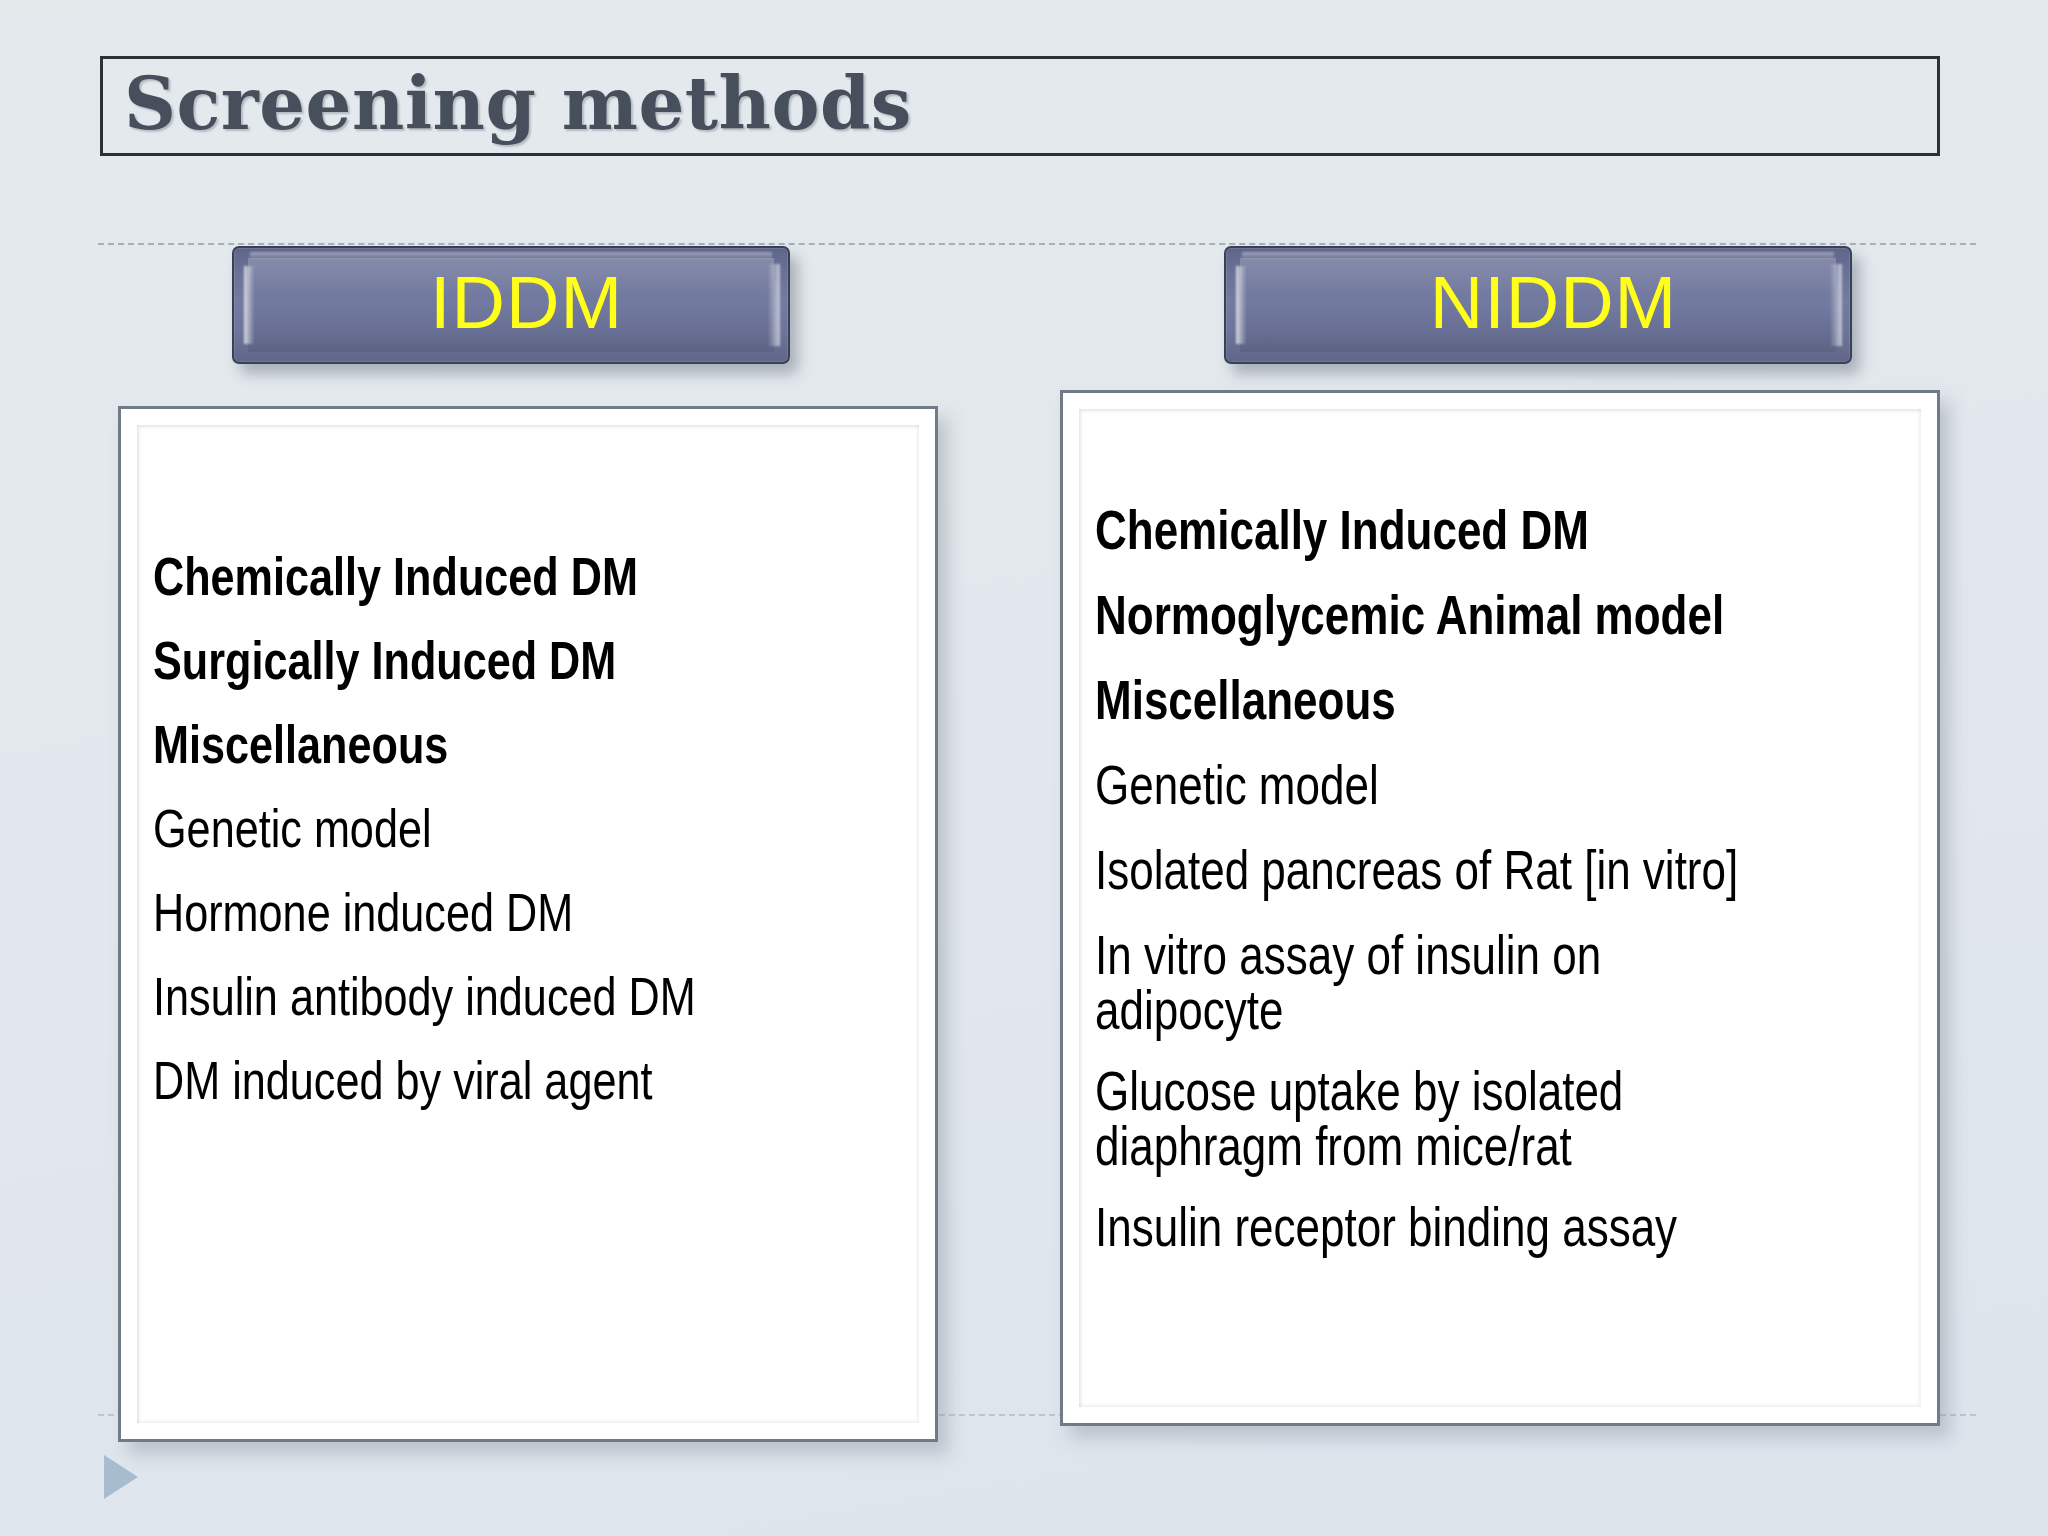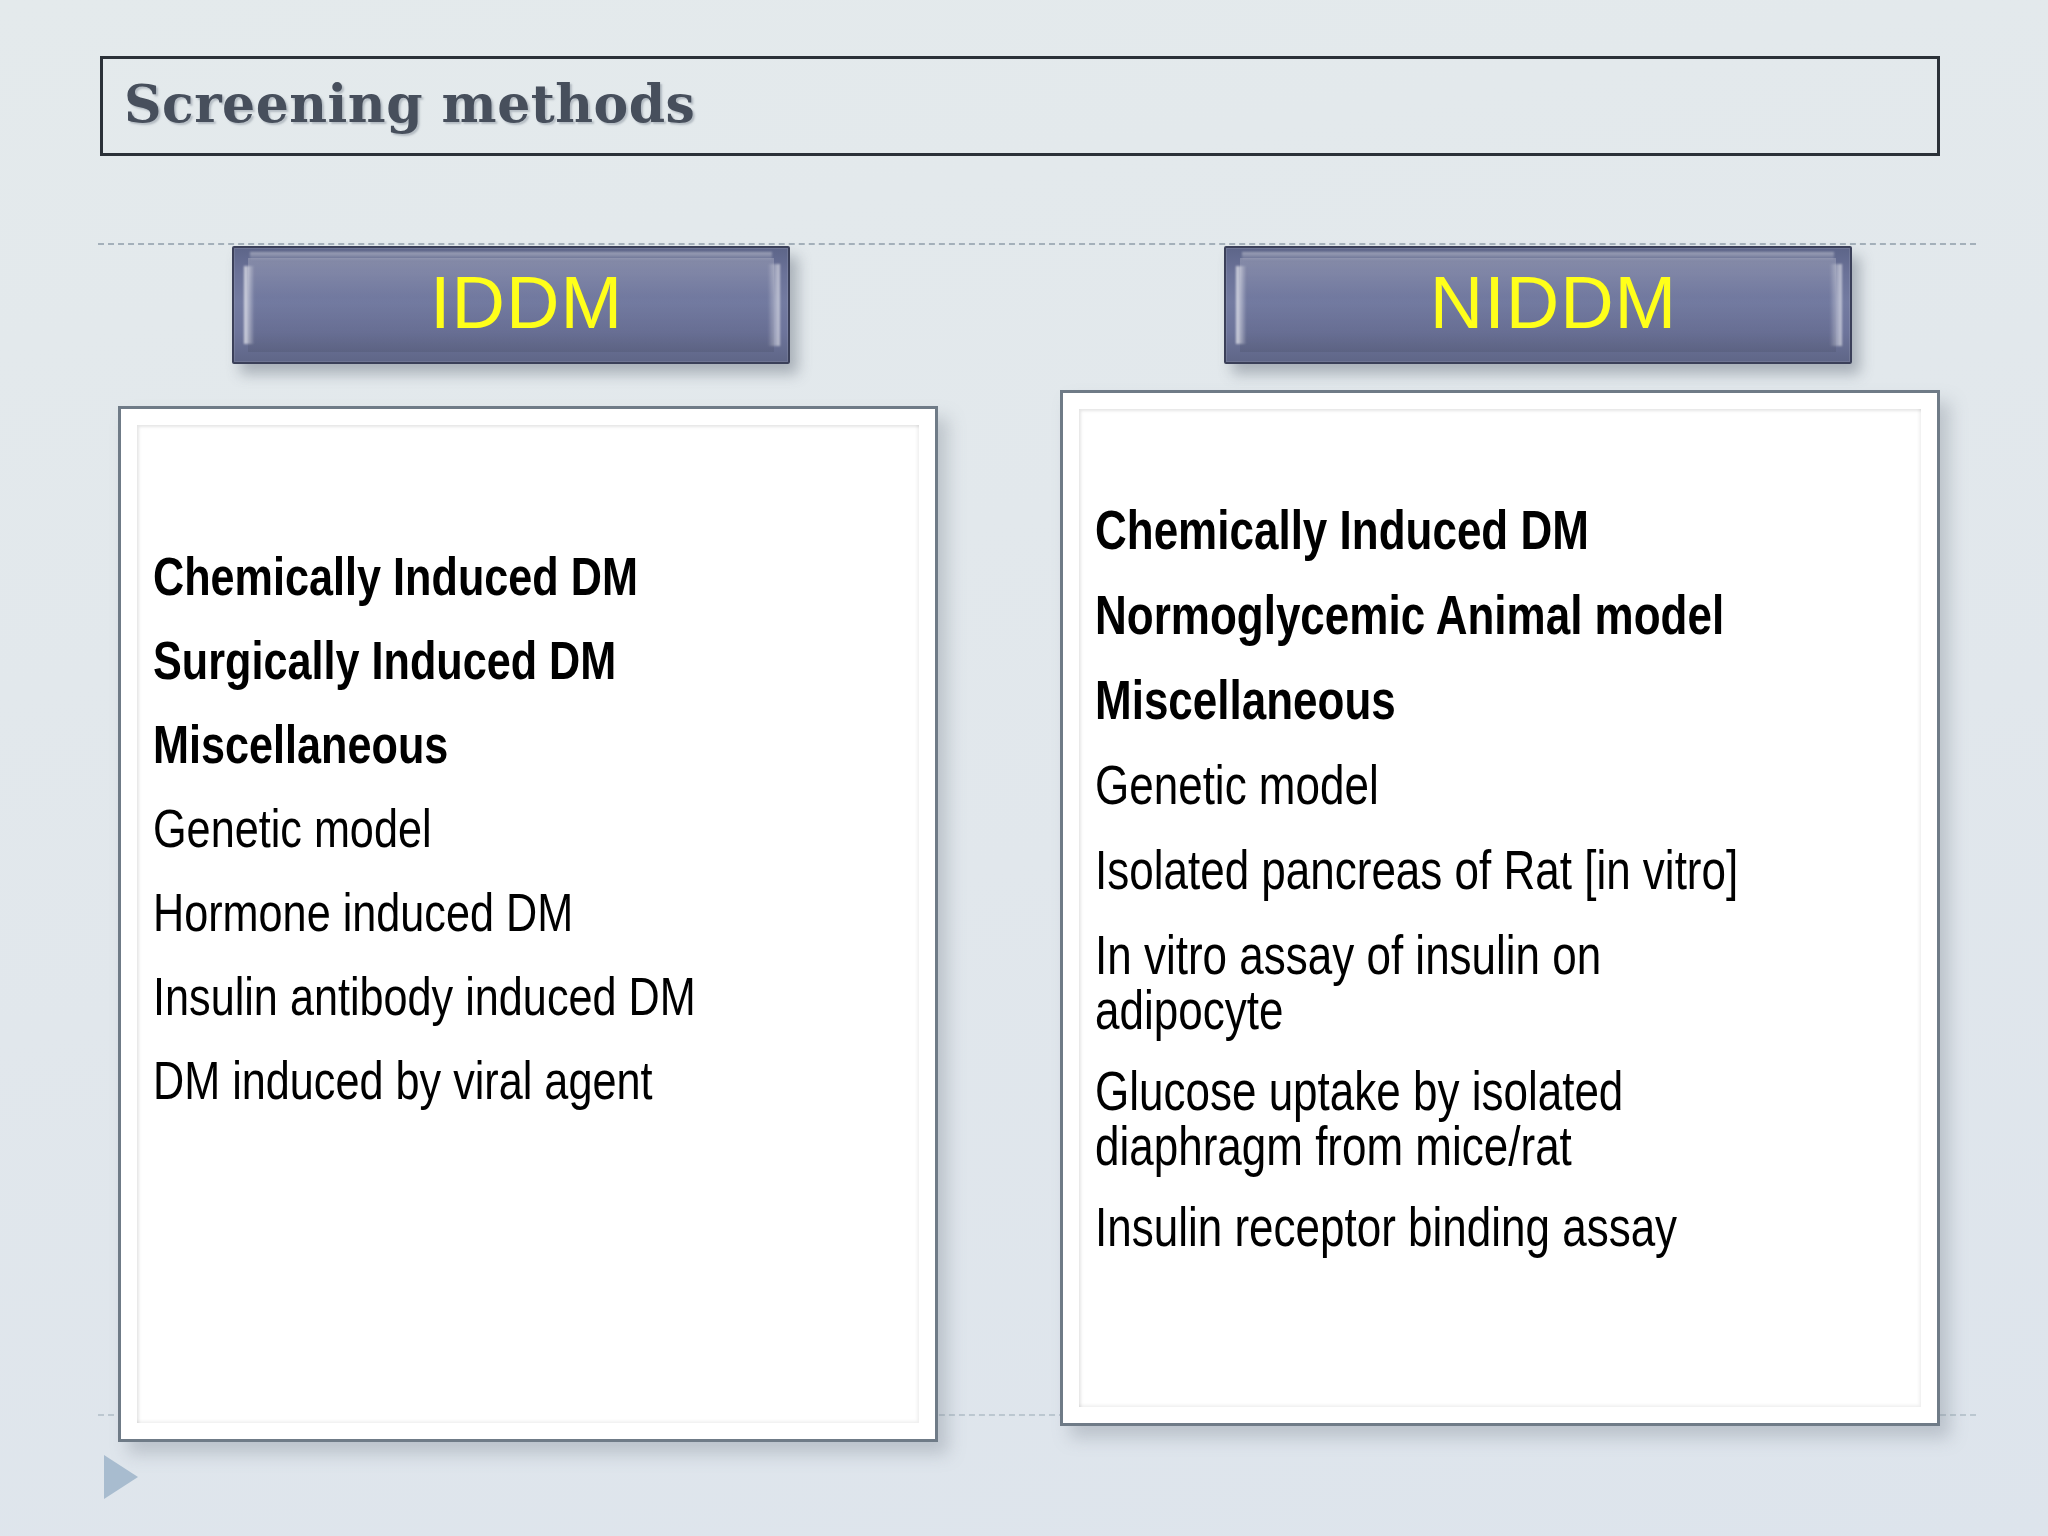--- a/index.html
+++ b/index.html
@@ -35,42 +35,42 @@
     border: 3px solid #2b3138;
     box-sizing: border-box;
     background: transparent;
   }
   .title-text {
     position: absolute;
     left: 124px;
     top: 52px;
     font-family: "DejaVu Serif", "Liberation Serif", serif;
     font-weight: bold;
-    font-size: 52px;
+    font-size: 72px;
     line-height: 104px;
     color: #474f5c;
     letter-spacing: .5px;
     text-shadow: 2px 2px 2px rgba(140,150,160,.55);
     white-space: nowrap;
   }
 
   
   .badge {
     position: absolute;
     height: 118px;
     box-sizing: border-box;
     background:
       linear-gradient(180deg,
         #5d6589 0%,
         #6b7298 22%,
         #737ba1 48%,
         #6d749b 74%,
         #5f6687 100%);
     border: 2px solid #3b4059;
-    border-radius: 2px;
+    border-radius: 7px;
     box-shadow:
       8px 10px 14px rgba(90,100,115,.42),
       inset 0 0 0 1px rgba(255,255,255,.10);
     overflow: hidden;
     padding-left: 31px;
   }
   
   .badge::before {
     content: "";
     position: absolute;

